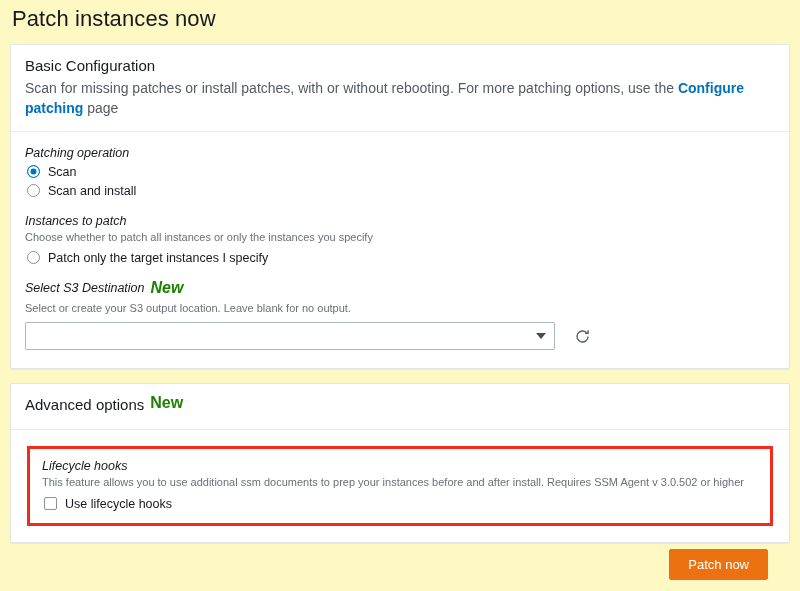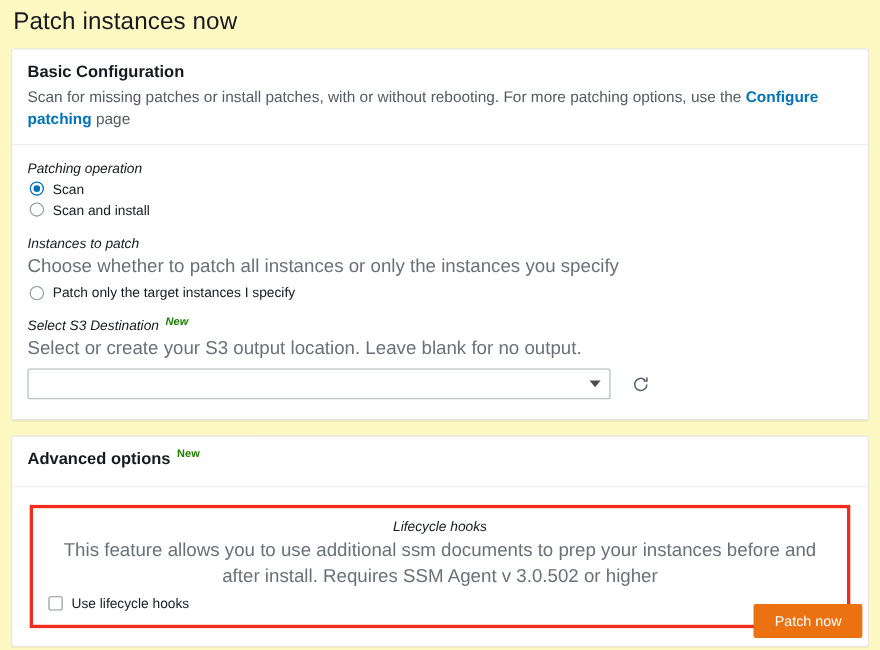--- a/index.html
+++ b/index.html
@@ -32,28 +32,28 @@
     border-radius: 2px;
     background: #ffffff;
     box-shadow: 0 1px 1px rgba(0,0,0,0.06);
   }
   .card-header {
     padding: 12px 14px 12px 14px;
     border-bottom: 1px solid #eaeded;
   }
   .card-title {
     font-size: 15px;
-    font-weight: bold;
+    font-weight: normal;
     color: #16191f;
     margin: 0 0 4px 0;
     display: inline-block;
   }
   .badge-new {
     color: #1d8102;
-    font-size: 10px;
+    font-size: 16px;
     font-weight: bold;
     vertical-align: top;
     margin-left: 6px;
     position: relative;
     top: -2px;
   }
   .card-desc {
     font-size: 14px;
     color: #545b64;
     line-height: 1.45;
@@ -64,21 +64,21 @@
   .field-group { margin-bottom: 16px; }
   .field-group:last-child { margin-bottom: 0; }
   .field-label {
     font-size: 12.5px;
     color: #16191f;
     margin-bottom: 2px;
     display: block;
     font-style: italic;
   }
   .field-hint {
-    font-size: 17px;
+    font-size: 11px;
     color: #687078;
     margin-bottom: 6px;
     line-height: 1.4;
   }
   .radio-row, .check-row {
     display: flex;
     align-items: center;
     margin: 5px 0 0 2px;
     font-size: 12.5px;
     color: #16191f;
@@ -133,38 +133,38 @@
     cursor: pointer;
   }
   .highlight-box {
     border: 3px solid #f22c1d;
     margin: 0 0 0 0;
     padding: 10px 12px 12px 12px;
     position: relative;
   }
   .footer {
     position: absolute;
-    left: 0; right: 0; bottom: 0;
+    left: 0; right: 16px; bottom: 0;
     height: 54px;
     padding: 0 16px;
     display: flex;
     align-items: center;
     justify-content: flex-end;
   }
   .btn-primary {
     background: #ec7211;
     border: 1px solid #ec7211;
     color: #ffffff;
     font-size: 13px;
     padding: 7px 18px;
     border-radius: 2px;
     cursor: pointer;
     font-family: "Liberation Sans", sans-serif;
   }
-  .advanced-body { padding: 16px; text-align: center; }
+  .advanced-body { padding: 16px; }
 </style>
 </head>
 <body>
 
 <div class="page">
 
   <div class="page-title">Patch instances now</div>
 
   <div class="card">
     <div class="card-header">

